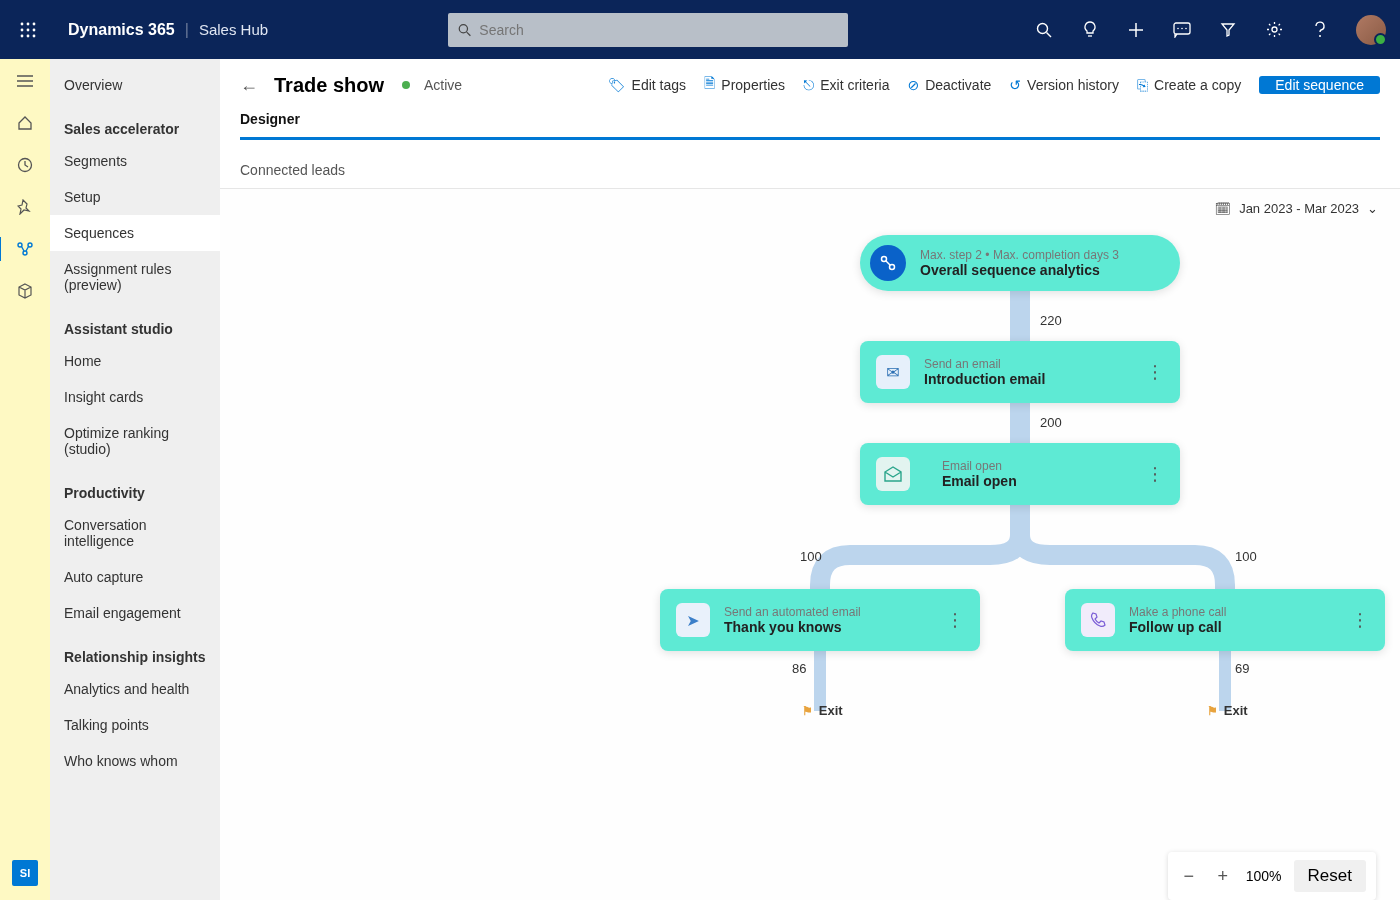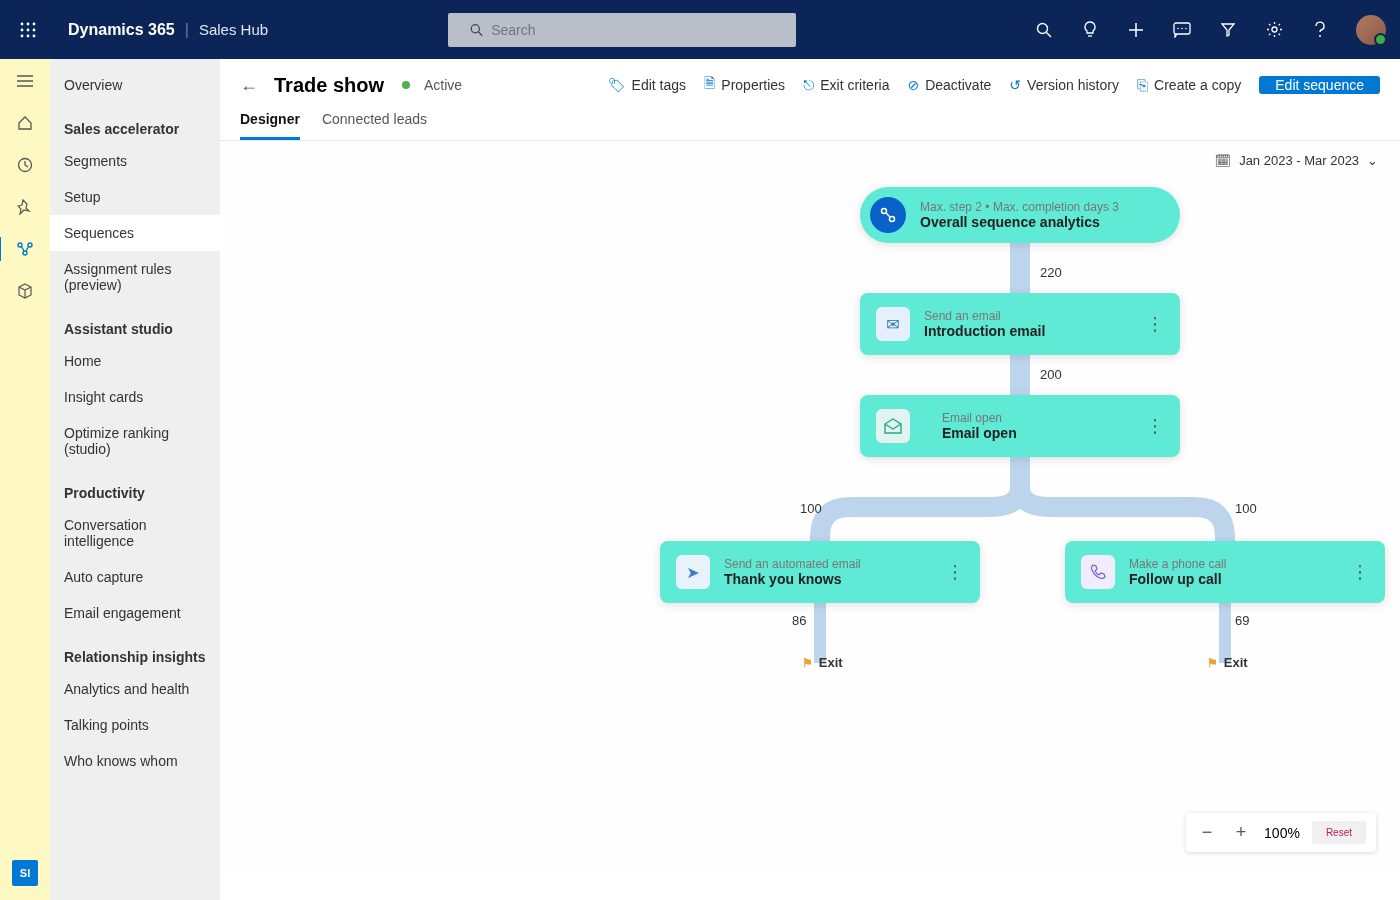--- a/index.html
+++ b/index.html
@@ -4,21 +4,21 @@
 <style>
   * { box-sizing: border-box; margin: 0; padding: 0; font-family: "Segoe UI", -apple-system, sans-serif; }
   body { width: 1400px; height: 900px; background: #fff; overflow: hidden; }
 
   
   .topnav { height: 59px; background: #0b2559; display: flex; align-items: center; padding: 0 14px; color: #fff; }
   .topnav .waffle { width: 28px; height: 28px; display: flex; align-items: center; justify-content: center; margin-right: 26px; font-size: 16px; color:#fff; }
   .brand { font-size: 16px; font-weight: 600; }
   .brand-sep { margin: 0 10px; color: #6b7a99; }
   .sub-brand { font-size: 15px; color: #e0e6f2; }
-  .search-wrap { margin-left: 180px; width: 348px; height: 34px; background: #b8bfc8; border-radius: 2px; display: flex; align-items: center; padding: 0 22px; color:#333; }
+  .search-wrap { margin-left: 180px; width: 400px; height: 34px; background: #b8bfc8; border-radius: 2px; display: flex; align-items: center; padding: 0 10px; color:#333; }
   .search-wrap input { border:none; background:transparent; outline:none; font-size:14px; width:100%; margin-left:8px; color:#333; }
   .top-right { margin-left: auto; display: flex; align-items: center; gap: 26px; font-size: 16px; }
   .top-icon { width: 20px; height: 20px; display: flex; align-items: center; justify-content: center; color:#fff; }
   .avatar { width: 30px; height: 30px; border-radius: 50%; background: linear-gradient(135deg,#b07a64,#8a5a44); position:relative; }
   .avatar::after{content:"";position:absolute;right:-1px;bottom:-1px;width:9px;height:9px;background:#3cb043;border-radius:50%;border:2px solid #0b2559;}
 
   
   .shell { display: flex; height: calc(900px - 59px); }
   .rail { width: 50px; background: #fef9c3; display:flex; flex-direction:column; align-items:center; padding-top:12px; gap:22px; position:relative;}
   .rail-icon { width: 20px; height: 20px; display:flex; align-items:center; justify-content:center; color:#555; font-size:15px; }
@@ -38,21 +38,21 @@
   .cmdbar { display:flex; align-items:center; padding: 14px 20px 0; gap:10px;}
   .back { font-size:18px; color:#555; margin-right:6px; }
   .page-title { font-size:20px; font-weight:600; }
   .status-dot{width:8px;height:8px;border-radius:50%;background:#4caf50;margin-left:8px;margin-right:4px;}
   .status-text{font-size:14px;color:#555;}
   .cmd-actions{margin-left:auto;display:flex;align-items:center;gap:18px;font-size:14px;color:#333;}
   .cmd-link{display:flex;align-items:center;gap:6px;cursor:pointer;}
   .cmd-link .ic{color:#0078d4;font-size:14px;}
   .primary-btn{background:#0078d4;color:#fff;border:none;padding:1px 16px;font-size:14px;border-radius:3px;cursor:pointer;}
 
-  .tabs{display:flex;gap:22px;padding:14px 20px 0;border-bottom:1px solid #e6e6e6;font-size:14px;}
+  .tabs{display:flex;gap:22px;padding:14px 20px 0;border-bottom:1px solid #e6e6e6;font-size:14px;flex-direction:column;}
   .tab{padding-bottom:10px;color:#555;cursor:pointer;}
   .tab.active{color:#111;font-weight:600;border-bottom:3px solid #0078d4;}
 
   .canvas{position:relative;height:calc(100% - 110px);background:#fefefe;}
   .date-pill{position:absolute;top:12px;right:22px;font-size:13px;color:#333;display:flex;align-items:center;gap:8px;}
 
   
   .flow{position:absolute;left:0;right:0;top:46px;bottom:0;}
   .node{position:absolute;background:#5eead4;border-radius:8px;box-shadow:0 2px 10px rgba(0,0,0,.12);display:flex;align-items:center;padding:14px 16px;gap:14px;}
   .node .iconbox{width:34px;height:34px;border-radius:6px;display:flex;align-items:center;justify-content:center;font-size:16px;}
@@ -73,21 +73,21 @@
   .branchL .iconbox{background:#e9f1fb;color:#3b7fc9;}
   .branchR{top:354px;left:845px;width:320px;}
   .branchR .iconbox{background:#f1ecfb;color:#7a5dd6;}
 
   .edge-num{position:absolute;font-size:13px;color:#333;}
   .exit{position:absolute;font-size:13px;color:#333;font-weight:600;display:flex;align-items:center;gap:6px;}
   .flag{color:#e8a33d;font-size:12px;}
 
   .zoom{position:absolute;right:24px;bottom:20px;display:flex;align-items:center;gap:12px;background:#fff;padding:8px 10px;border-radius:4px;box-shadow:0 1px 5px rgba(0,0,0,.15);font-size:14px;}
   .zoom .btn{width:22px;height:22px;display:flex;align-items:center;justify-content:center;color:#555;cursor:pointer;font-size:18px;}
-  .reset{background:#f0f0f0;border:none;padding:6px 14px;border-radius:3px;color:#be185d;font-size:10px;}
+  .reset{background:#f0f0f0;border:none;padding:6px 14px;border-radius:3px;color:#000000;font-size:17px;}
 
   
   .connectors{position:absolute;left:0;top:0;width:100%;height:100%;pointer-events:none;}
 </style>
 </head>
 <body>
 
 <div class="topnav">
   <div class="waffle">
     <svg width="16" height="16" viewBox="0 0 16 16">

